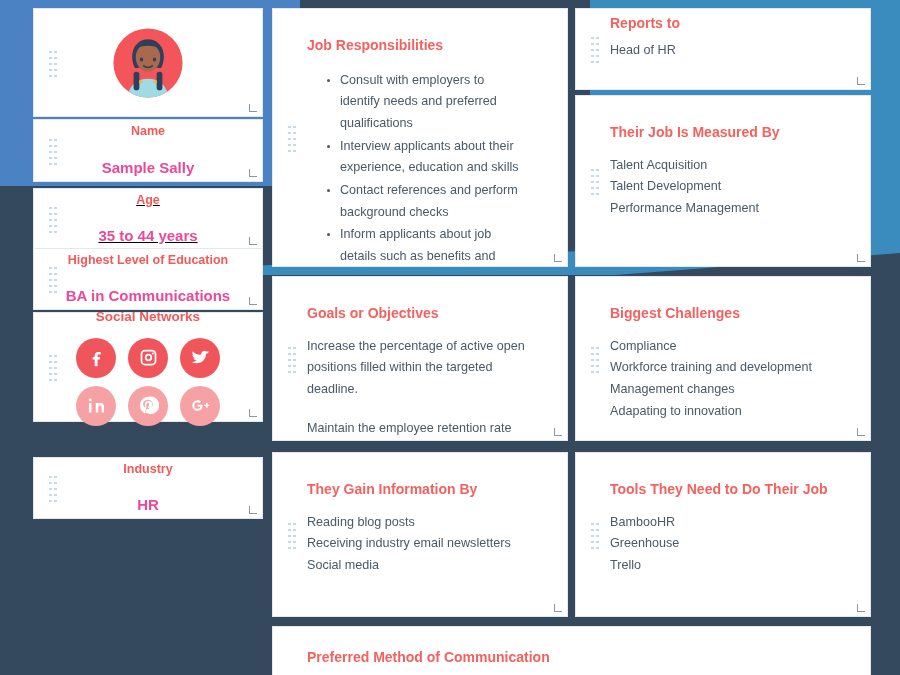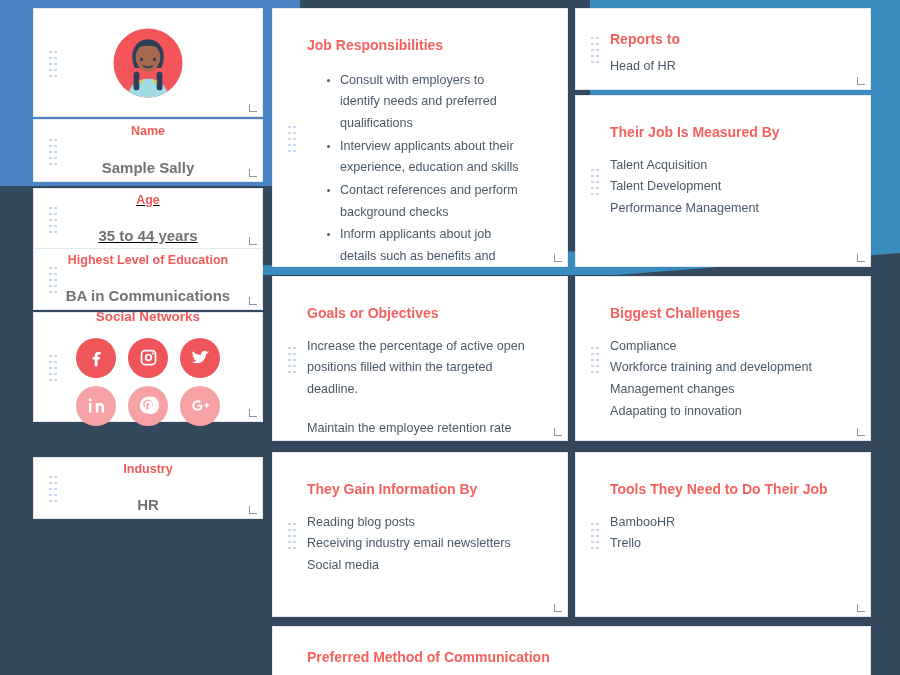--- a/index.html
+++ b/index.html
@@ -102,21 +102,21 @@
     text-align: center;
     padding: 0 16px;
   }
   .field-label {
     color: #f05a5a;
     font-weight: bold;
     font-size: 12.5px;
     line-height: 1.3;
   }
   .field-value {
-    color: #737373;
+    color: #ec4899;
     font-weight: bold;
     font-size: 15px;
     line-height: 1.35;
     margin-top: 18px;
   }
 
   
   .avatar-wrap { width: 100%; display: flex; justify-content: center; }
   .avatar { width: 72px; height: 72px; display: block; }
 
@@ -336,21 +336,21 @@
         <span class="plain-line">Reading blog posts</span>
         <span class="plain-line">Receiving industry email newsletters</span>
         <span class="plain-line">Social media</span>
       </div>
     </div>
     <div class="resize-corner"></div>
   </div>
 
   <div class="card" style="left:575px; top:8px; width:296px; height:82px;">
     <div class="drag-handle"></div>
-    <div class="panel-inner" style="padding-top:22px;">
+    <div class="panel-inner" style="padding-top:6px;">
       <div class="panel-title" style="margin-bottom:8px;">Reports to</div>
       <div class="panel-body">
         <span class="plain-line">Head of HR</span>
       </div>
     </div>
     <div class="resize-corner"></div>
   </div>
 
   <div class="card" style="left:575px; top:95px; width:296px; height:172px;">
     <div class="drag-handle"></div>
@@ -378,20 +378,21 @@
     </div>
     <div class="resize-corner"></div>
   </div>
 
   <div class="card" style="left:575px; top:452px; width:296px; height:165px;">
     <div class="drag-handle"></div>
     <div class="panel-inner">
       <div class="panel-title">Tools They Need to Do Their Job</div>
       <div class="panel-body">
         <span class="plain-line">BambooHR</span>
+        <span class="plain-line">Greenhouse</span>
         <span class="plain-line">Trello</span>
       </div>
     </div>
     <div class="resize-corner"></div>
   </div>
 
   <div class="card" style="left:272px; top:626px; width:599px; height:60px;">
     <div class="panel-inner" style="padding-top:22px;">
       <div class="panel-title">Preferred Method of Communication</div>
     </div>

